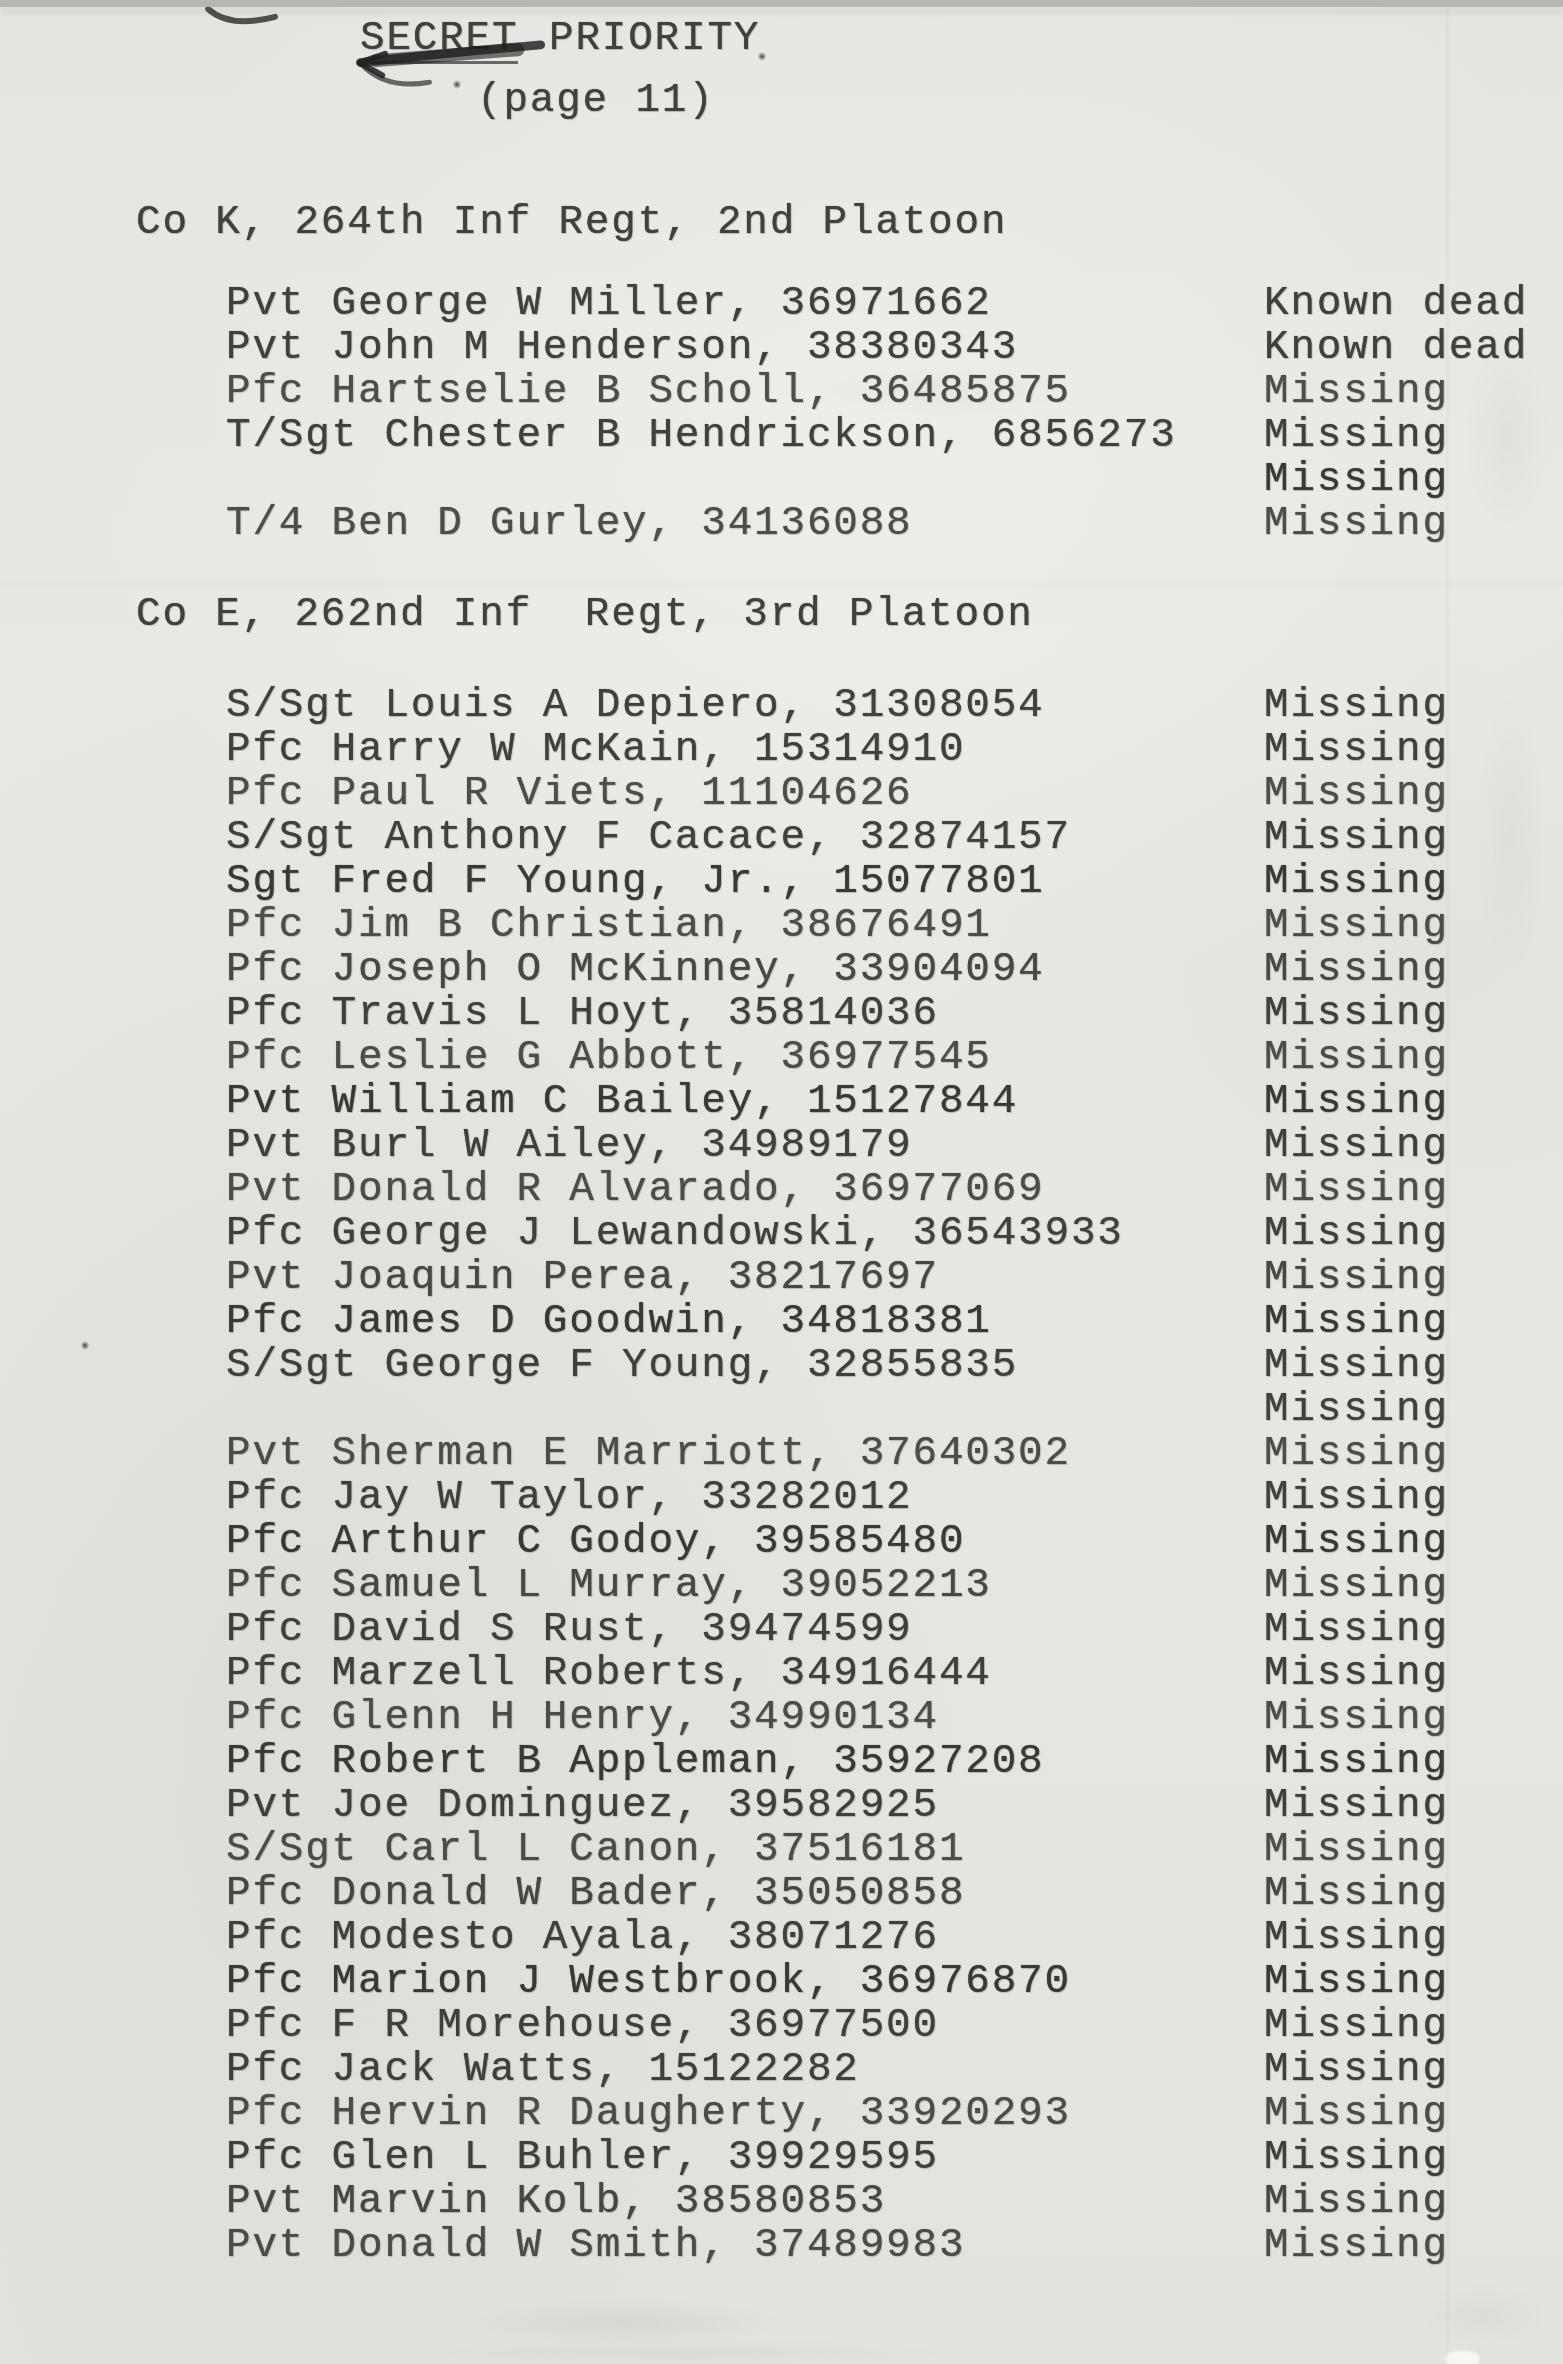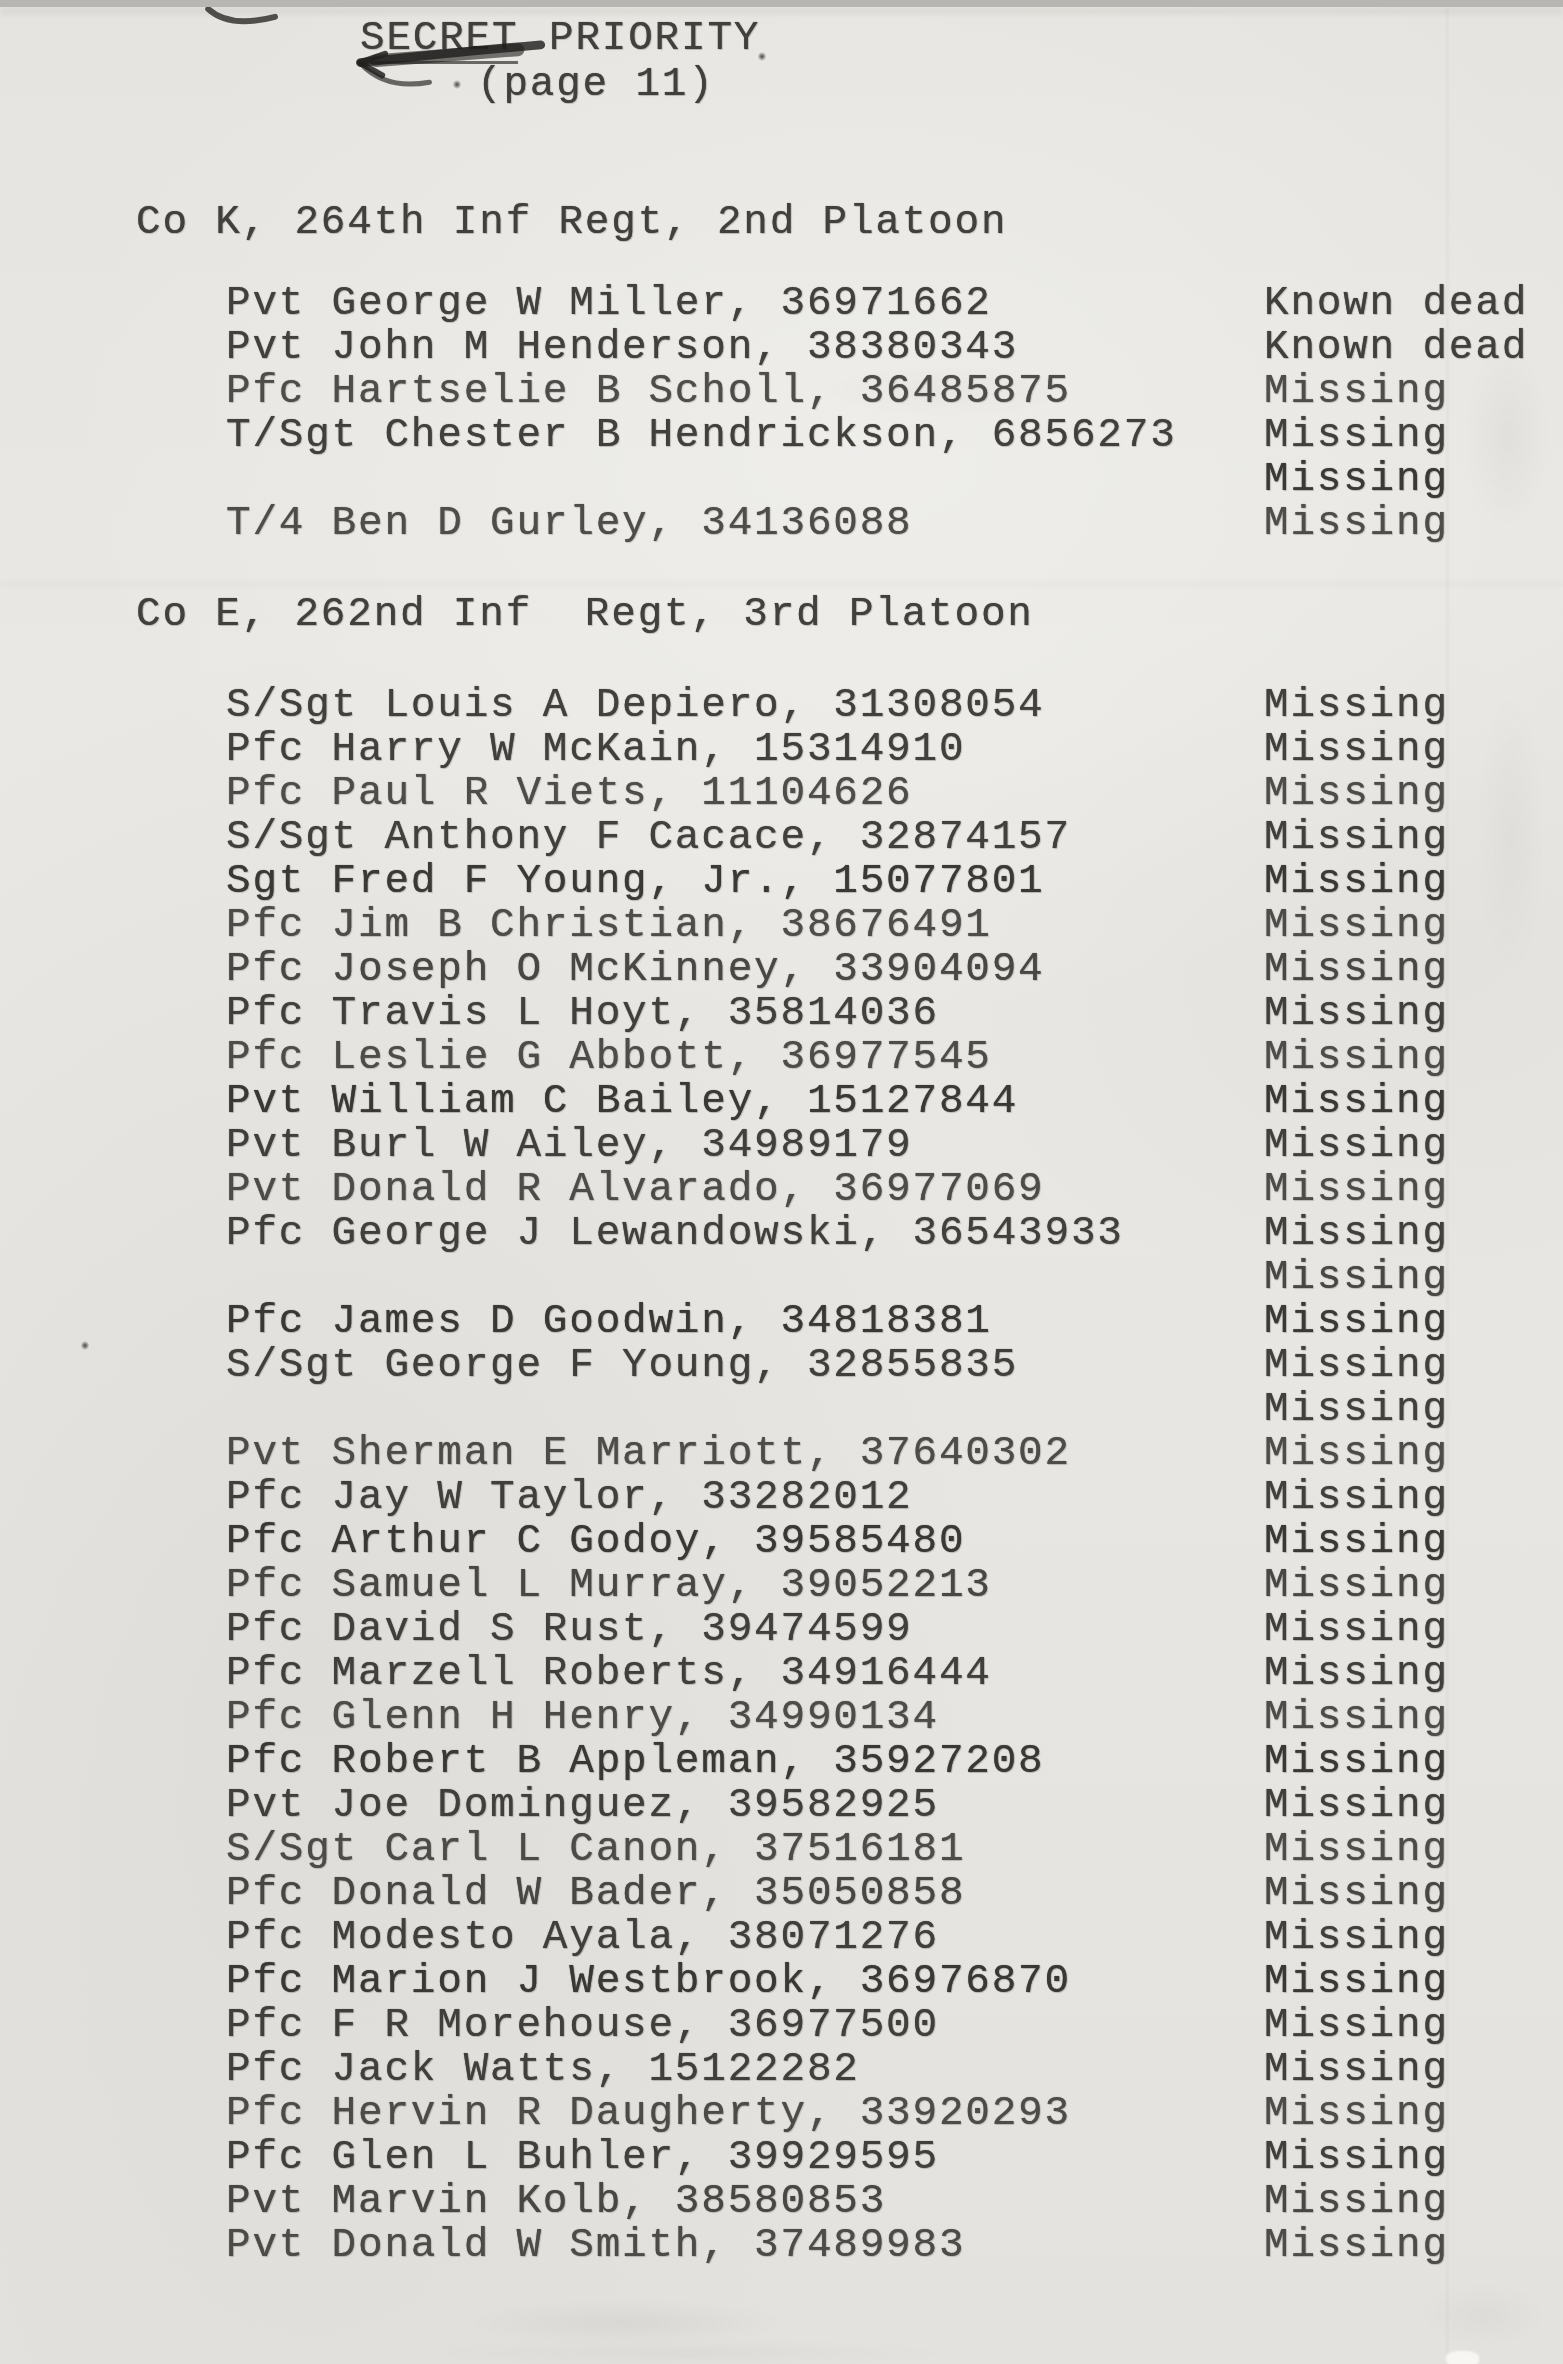--- a/index.html
+++ b/index.html
@@ -45,21 +45,21 @@
   }
   .rows .row:nth-child(3n) .ink{opacity:.85;}
   .rows .row:nth-child(5n) .ink{opacity:.96;}
   .rows .row:nth-child(7n) .ink{opacity:.88;}
 
   header{position:absolute;inset:0;pointer-events:none;}
   .hline1{position:absolute;top:9.9px;left:0;height:43px;line-height:43px;}
   .w-secret{position:absolute;left:360px;border-bottom:3.9px solid rgba(42,40,36,.72);padding-bottom:1px;}
   .w-priority{position:absolute;left:549px;}
   .strike{position:absolute;left:335px;top:13.8px;width:246px;height:69px;overflow:visible;}
-  .hline2{position:absolute;top:56px;left:477px;height:43px;line-height:43px;}
+  .hline2{position:absolute;top:72px;left:477px;height:43px;line-height:43px;}
   .pen-top{position:absolute;left:202px;top:0;width:89px;height:23.6px;overflow:visible;}
 
   section{position:absolute;inset:0;}
   .heading{position:absolute;left:136px;height:43px;line-height:43px;}
   .s0 .heading{top:194px;}
   .s1 .heading{top:586px;}
   .rows{position:absolute;left:0;right:0;}
   .s0 .rows{top:274px;}
   .s1 .rows{top:676px;text-decoration:underline;}
   .row{position:relative;height:44px;}
@@ -181,20 +181,21 @@
         </div>
         <div class="row">
           <span class="name ink">Pvt Donald R Alvarado, 36977069</span>
           <span class="status ink">Missing</span>
         </div>
         <div class="row">
           <span class="name ink">Pfc George J Lewandowski, 36543933</span>
           <span class="status ink">Missing</span>
         </div>
         <div class="row">
+          <span class="name ink">Pvt Joaquin Perea, 38217697</span>
           <span class="status ink">Missing</span>
         </div>
         <div class="row">
           <span class="name ink">Pfc James D Goodwin, 34818381</span>
           <span class="status ink">Missing</span>
         </div>
         <div class="row">
           <span class="name ink">S/Sgt George F Young, 32855835</span>
           <span class="status ink">Missing</span>
         </div>

